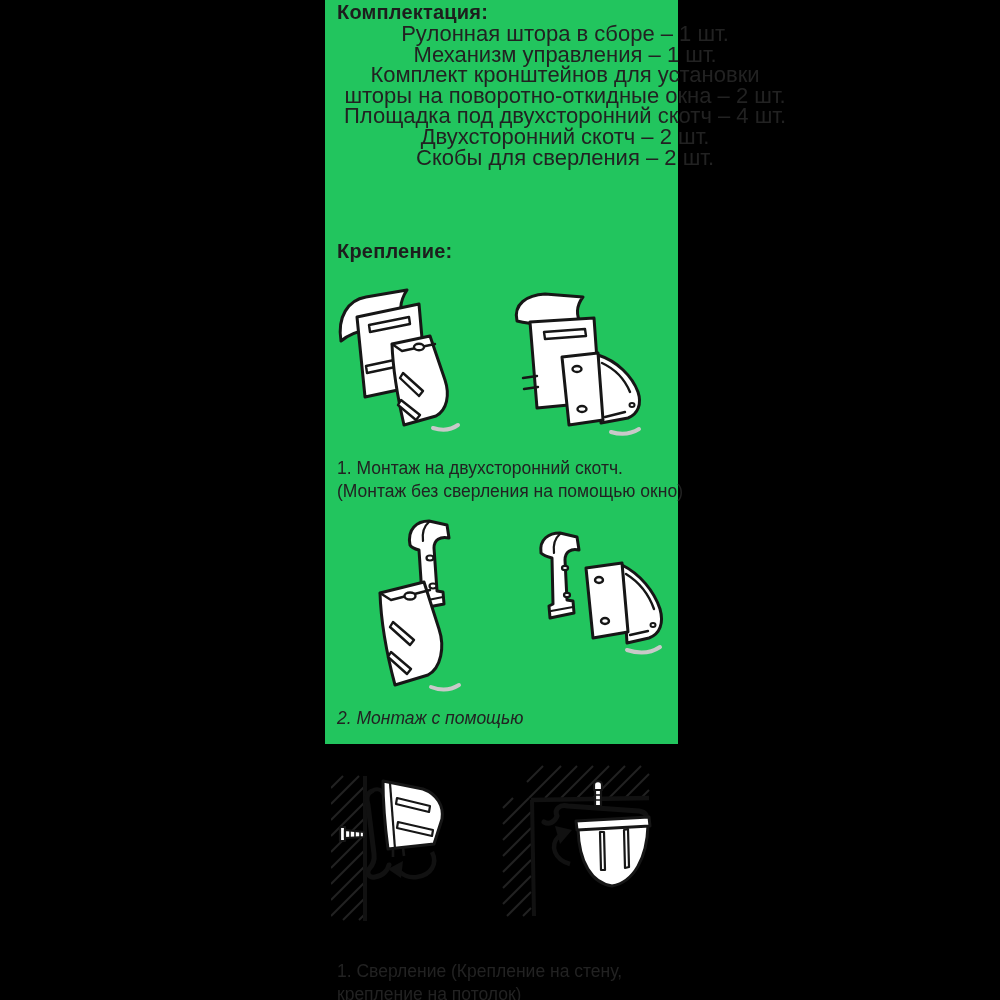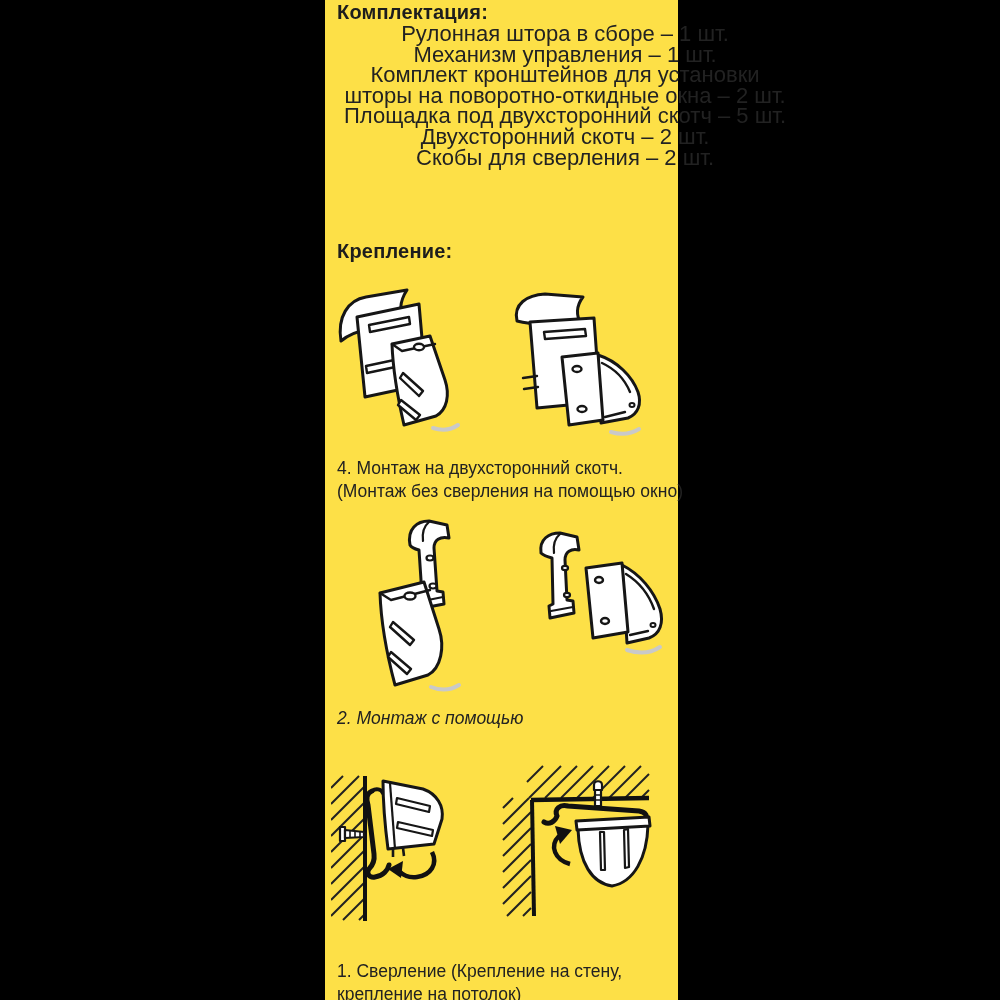--- a/index.html
+++ b/index.html
@@ -1,18 +1,18 @@
 <!DOCTYPE html>
 <html><head>
 <meta charset="utf-8">
 <style>
   html,body{margin:0;padding:0;background:#000;}
   .stage{position:relative;width:1000px;height:1000px;background:#000;overflow:hidden;
          font-family:"Liberation Sans", sans-serif;}
-  .sheet{position:absolute;left:325px;top:0;width:353px;height:1000px;background:#fde047;color:#262626;}
+  .sheet{position:absolute;left:325px;top:0;width:353px;height:744px;background:#22c55e;color:#262626;}
   .h-title{position:absolute;left:12px;font-size:20px;font-weight:bold;color:#1d1d1d;
            letter-spacing:0.2px;white-space:nowrap;}
   .t-komplekt{top:1px;}
   .t-kreplenie{top:240px;}
   .list{position:absolute;left:19px;top:24px;font-size:22px;line-height:20.6px;color:#222;text-align:center;}
   .list div{white-space:nowrap;}
   .caption{position:absolute;left:12px;font-size:17.5px;line-height:23px;color:#222;}
   .caption div{white-space:nowrap;}
   .cap1{top:457px;}
   .cap2{top:707px;font-style:italic;}
@@ -35,21 +35,21 @@
 <div class="stage">
   <div class="sheet">
 
     <div class="h-title t-komplekt">Комплектация:</div>
 
     <div class="list">
       <div>Рулонная штора в сборе – 1 шт.</div>
       <div>Механизм управления – 1 шт.</div>
       <div>Комплект кронштейнов для установки</div>
       <div>шторы на поворотно-откидные окна – 2 шт.</div>
-      <div>Площадка под двухсторонний скотч – 5 шт.</div>
+      <div>Площадка под двухсторонний скотч – 4 шт.</div>
       <div>Двухсторонний скотч – 2 шт.</div>
       <div>Скобы для сверления – 2 шт.</div>
     </div>
 
     <div class="h-title t-kreplenie">Крепление:</div>
 
     <div class="fig fig1">
       <svg class="svgA" width="148" height="158" viewBox="0 0 148 158">
         <g fill="#fff" stroke="#161616" stroke-width="3" stroke-linejoin="round" stroke-linecap="round">
           <path d="M10,54 C6,30 17,13 35,10 L76,3 C68,15 68,27 74,35 L39,42 C27,44 17,48 10,54 Z"></path>
@@ -76,21 +76,21 @@
           <path d="M61,66 L97,62 L102,129 L68,134 Z"></path>
           <ellipse cx="76" cy="78" rx="4.5" ry="3" stroke-width="2.4"></ellipse>
           <ellipse cx="81" cy="118" rx="4.5" ry="3" stroke-width="2.4"></ellipse>
           <ellipse cx="131" cy="114" rx="2.5" ry="2" stroke-width="2"></ellipse>
         </g>
         <path d="M110,141 C120,144 130,143 138,138" fill="none" stroke="#c9c9c9" stroke-width="4" stroke-linecap="round"></path>
       </svg>
     </div>
 
     <div class="caption cap1">
-      <div>4. Монтаж на двухсторонний скотч.</div>
+      <div>1. Монтаж на двухсторонний скотч.</div>
       <div>(Монтаж без сверления на помощью окно)</div>
     </div>
 
     <div class="fig fig2">
       <svg class="svgC" width="170" height="182" viewBox="0 0 170 182">
         <g fill="#fff" stroke="#161616" stroke-width="3" stroke-linejoin="round" stroke-linecap="round">
           <path d="M77,29 C74,13 84,5 96,5 L114,9 L116,22 C107,20 101,24 101,32 L104,75 L110,76 L111,88 L85,93 L84,81 L89,79 L86,34 C82,33 78,31 77,29 Z"></path>
           <path d="M96,6 C90,11 89,17 90,25" fill="none" stroke-width="2.2"></path>
           <path d="M85,86 L110,81" fill="none" stroke-width="2.2"></path>
           <ellipse cx="97" cy="42" rx="3.5" ry="2.5" stroke-width="2.2"></ellipse>

